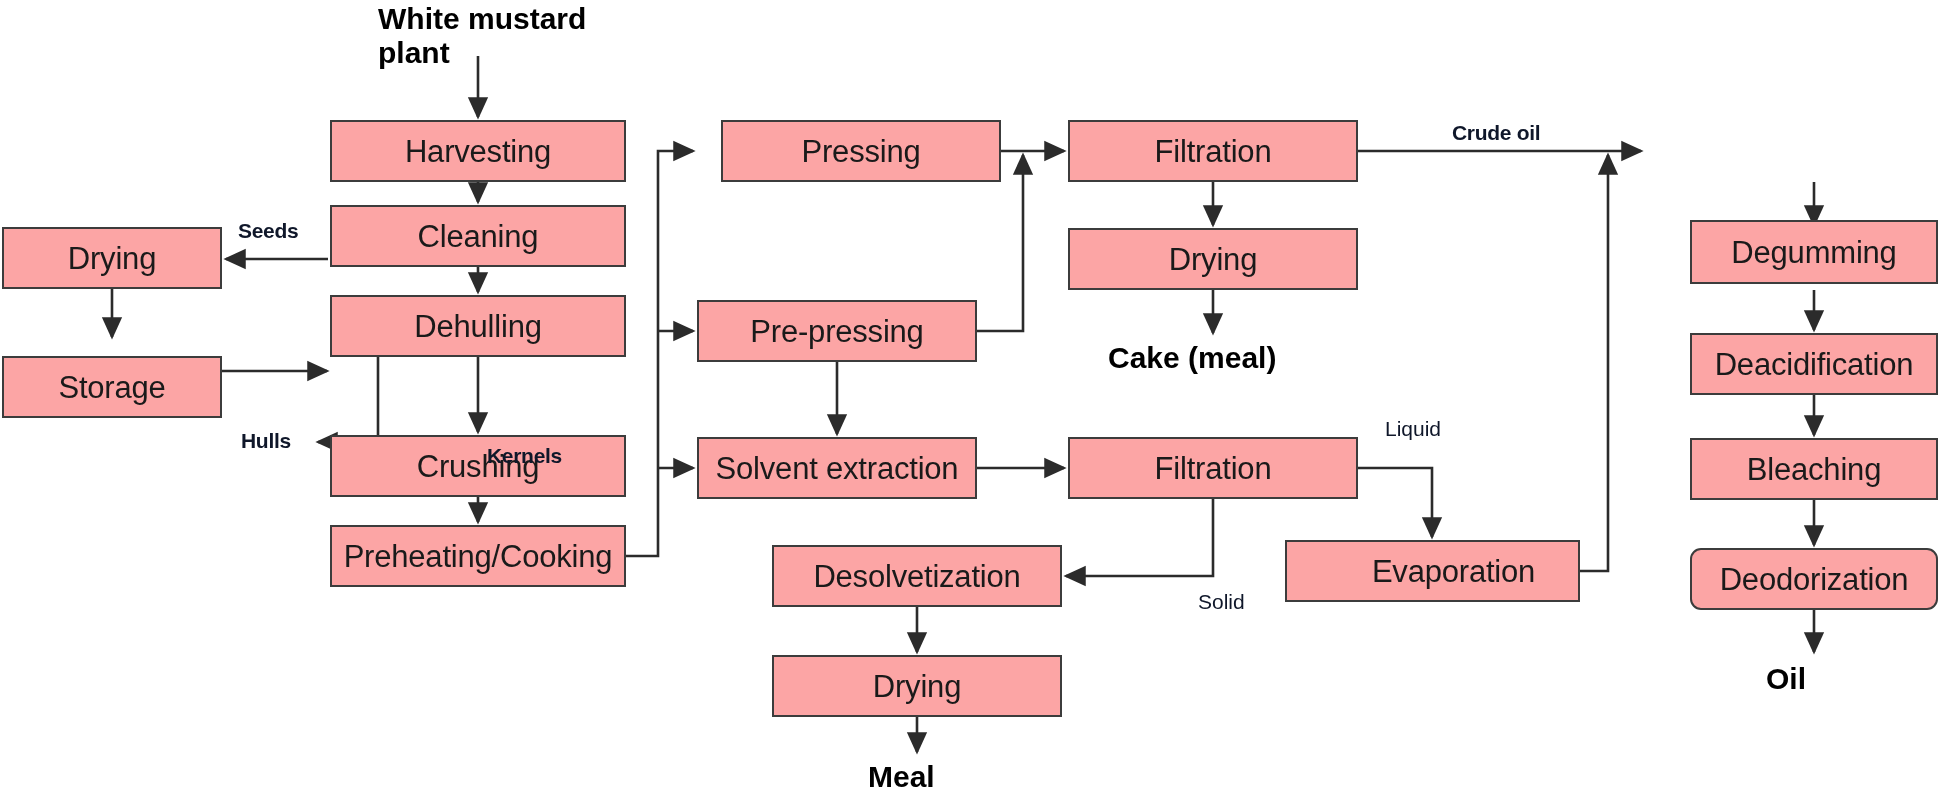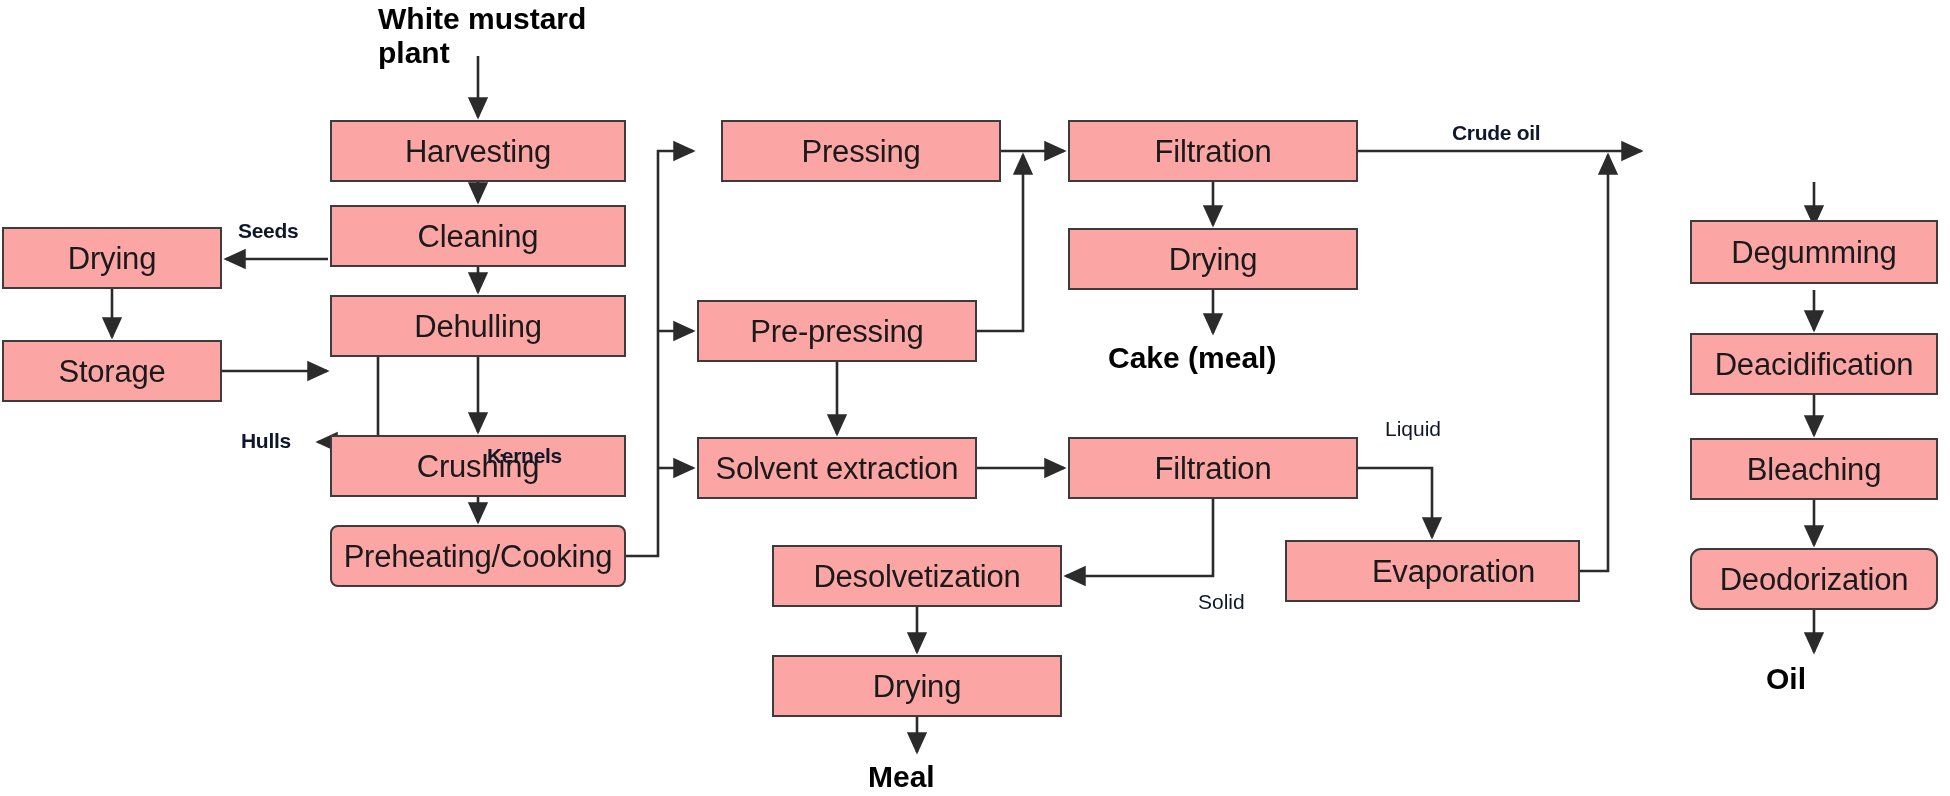--- a/index.html
+++ b/index.html
@@ -133,25 +133,25 @@
   </svg>
 
   <div class="node" style="left:330px; top:120px; width:296px; height:62px;">Harvesting</div>
 
   <div class="node" style="left:330px; top:205px; width:296px; height:62px;">Cleaning</div>
 
   <div class="node" style="left:330px; top:295px; width:296px; height:62px;">Dehulling</div>
 
   <div class="node" style="left:330px; top:435px; width:296px; height:62px;">Crushing</div>
 
-  <div class="node" style="left:330px; top:525px; width:296px; height:62px;border-radius:8px;">Preheating/Cooking</div>
+  <div class="node" style="left:330px; top:525px; width:296px; height:62px;">Preheating/Cooking</div>
 
   <div class="node" style="left:2px; top:227px; width:220px; height:62px;">Drying</div>
 
-  <div class="node" style="left:2px; top:340px; width:220px; height:62px;">Storage</div>
+  <div class="node" style="left:2px; top:356px; width:220px; height:62px;">Storage</div>
 
   <div class="node" style="left:697px; top:120px; width:280px; height:62px;margin-left:24px;">Pressing</div>
 
   <div class="node" style="left:697px; top:300px; width:280px; height:62px;">Pre-pressing</div>
 
   <div class="node" style="left:772px; top:545px; width:290px; height:62px;">Desolvetization</div>
 
   <div class="node" style="left:697px; top:437px; width:280px; height:62px;">Solvent extraction</div>
 
   <div class="node" style="left:772px; top:655px; width:290px; height:62px;">Drying</div>

